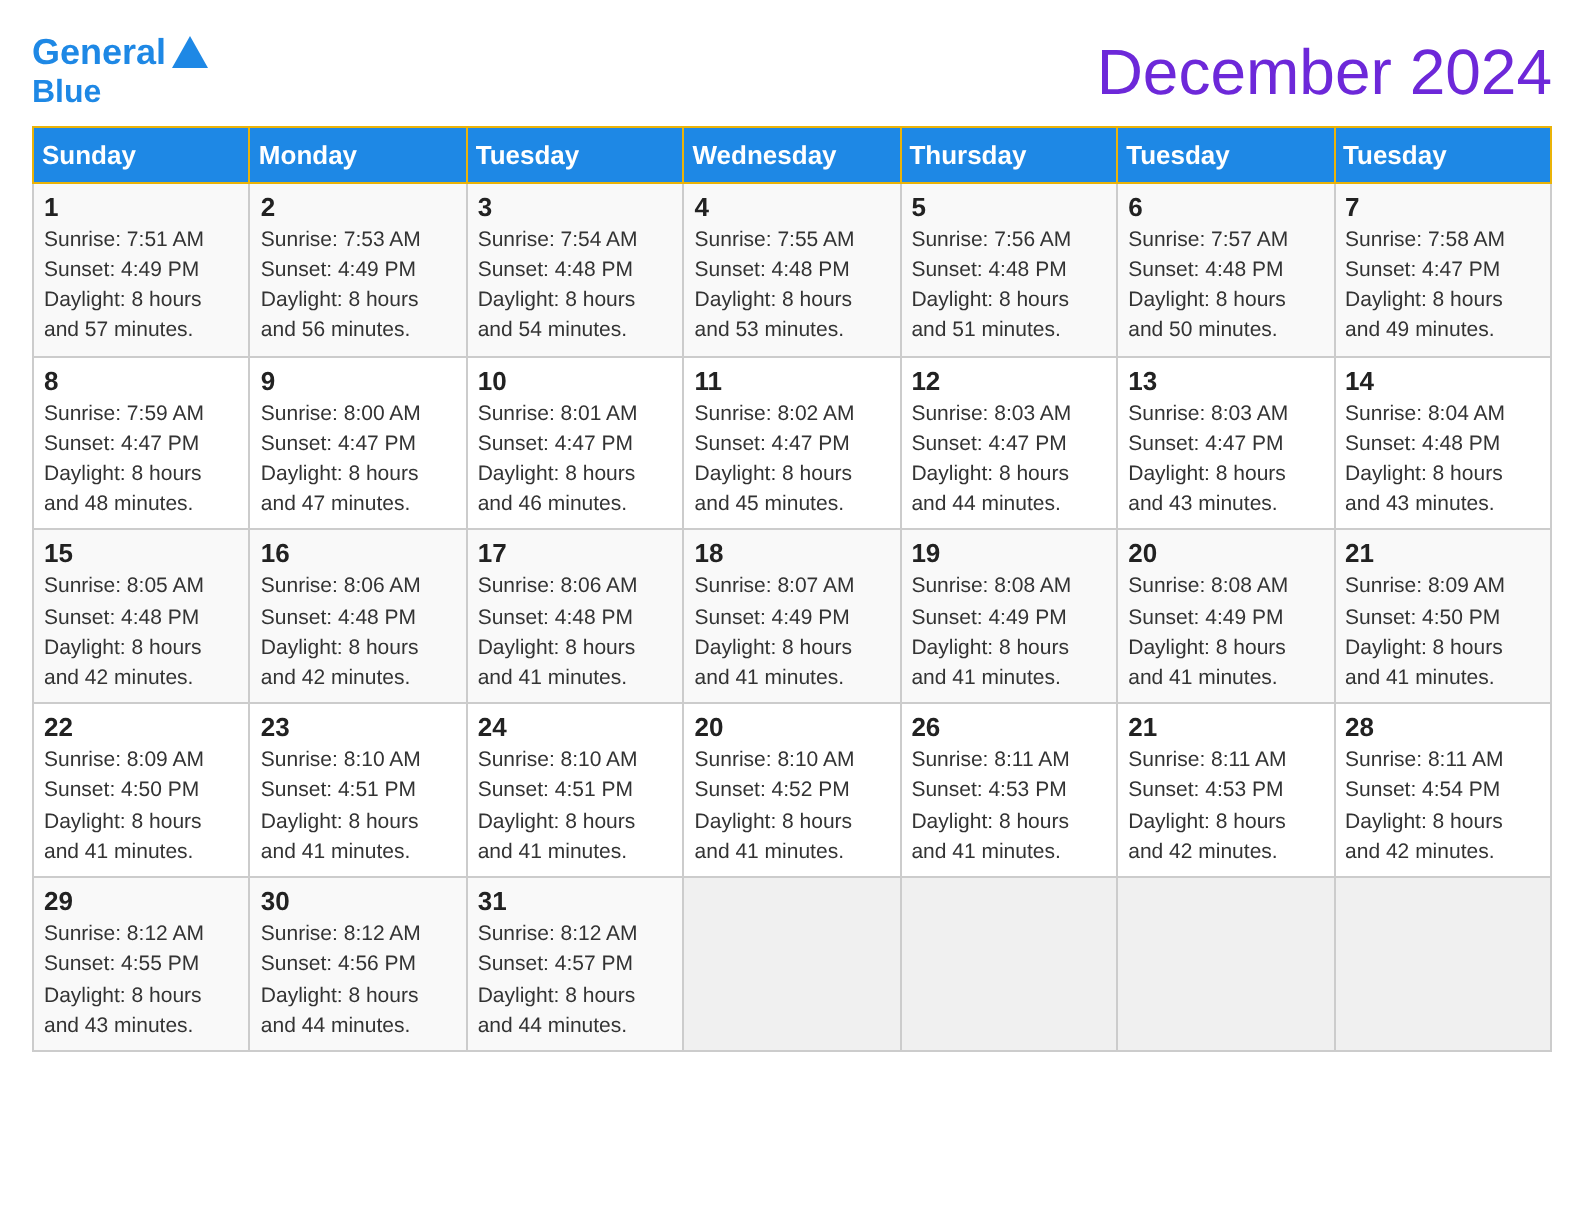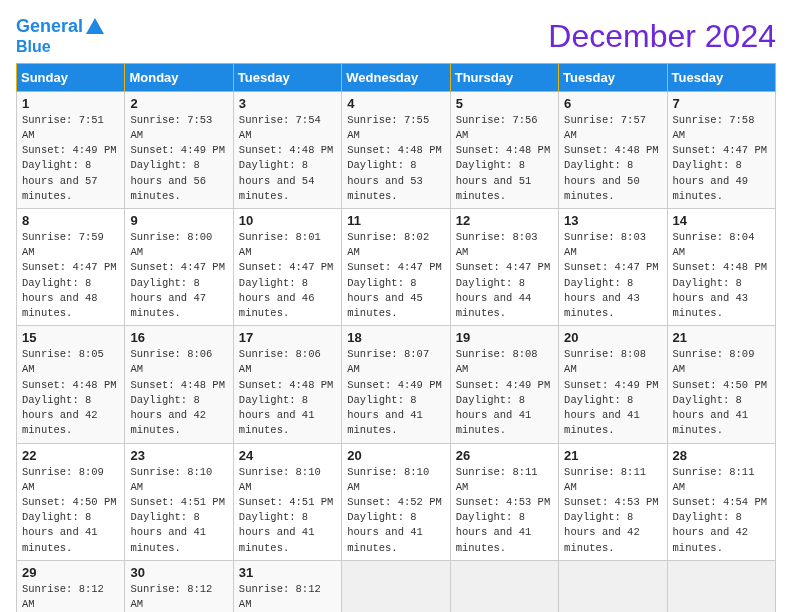--- a/index.html
+++ b/index.html
@@ -60,21 +60,20 @@
     .day-num {
       font-size: 13px;
       font-weight: bold;
       color: #222;
       display: block;
       margin-bottom: 2px;
     }
     .day-info {
       color: #333;
       line-height: 1.45;
-      font-family: Liberation Mono, monospace;
     }
     .empty-cell {
       background: #f0f0f0 !important;
     }
   </style>
 </head>
 <body>
 
 <div class="header">
   <div class="logo">

